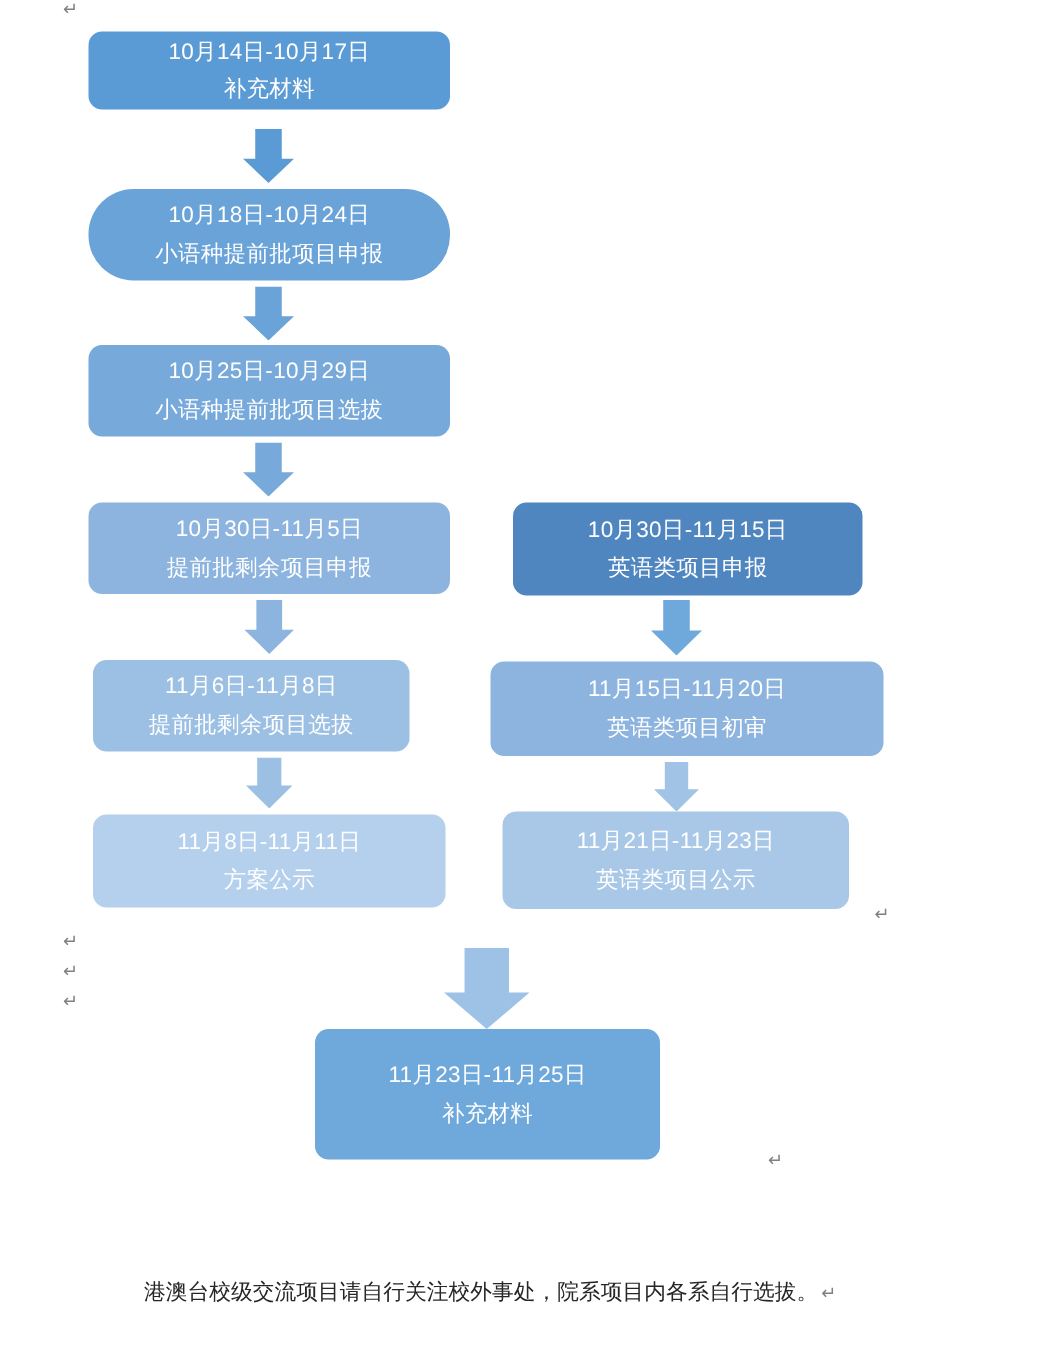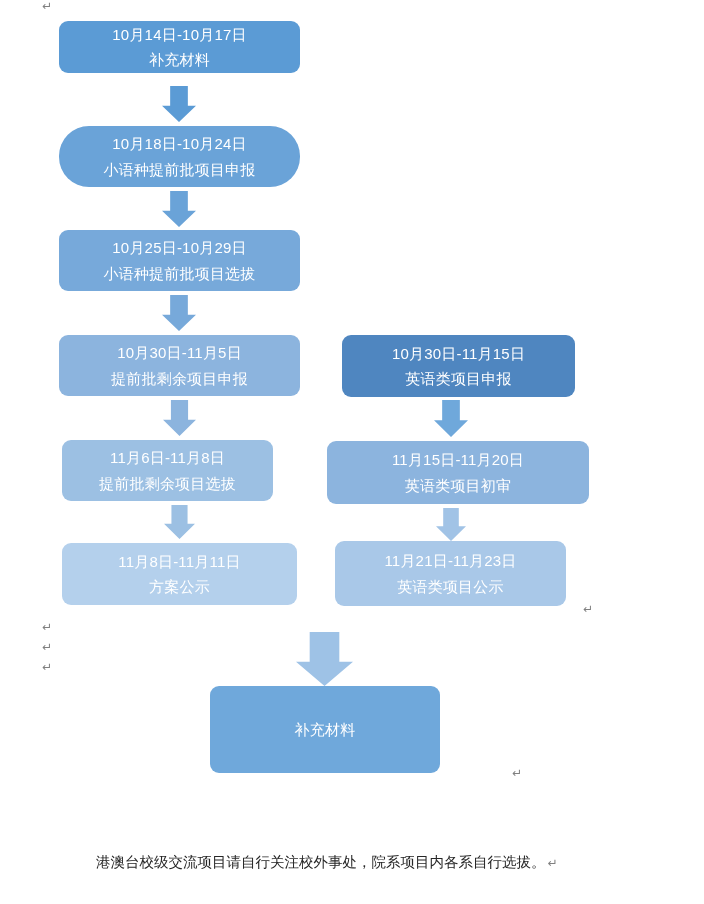--- a/index.html
+++ b/index.html
@@ -111,20 +111,21 @@
     </div>
     <div class="node" style="left: 327px; top: 441px; width: 262px; height: 63px; background: rgb(140, 180, 222);">
       <span class="ln date">11月15日-11月20日</span>
       <span class="ln name">英语类项目初审</span>
     </div>
     <div class="node" style="left: 335px; top: 541px; width: 231px; height: 65px; background: rgb(169, 200, 232);">
       <span class="ln date">11月21日-11月23日</span>
       <span class="ln name">英语类项目公示</span>
     </div>
     <div class="node" style="left: 210px; top: 686px; width: 230px; height: 87px; background: rgb(111, 168, 219);">
+      <span class="ln date">11月23日-11月25日</span>
       <span class="ln name">补充材料</span>
     </div>
     <div class="arrow" style="left: 162px; top: 86px; width: 34px; height: 36px;">
       <svg viewBox="0 0 100 100" width="34" height="36" preserveAspectRatio="none">
         <polygon points="24,0 76,0 76,55 100,55 50,100 0,55 24,55" fill="#5B9BD5"></polygon>
       </svg>
     </div>
     <div class="arrow" style="left: 162px; top: 191px; width: 34px; height: 36px;">
       <svg viewBox="0 0 100 100" width="34" height="36" preserveAspectRatio="none">
         <polygon points="24,0 76,0 76,55 100,55 50,100 0,55 24,55" fill="#6AA3D8"></polygon>

